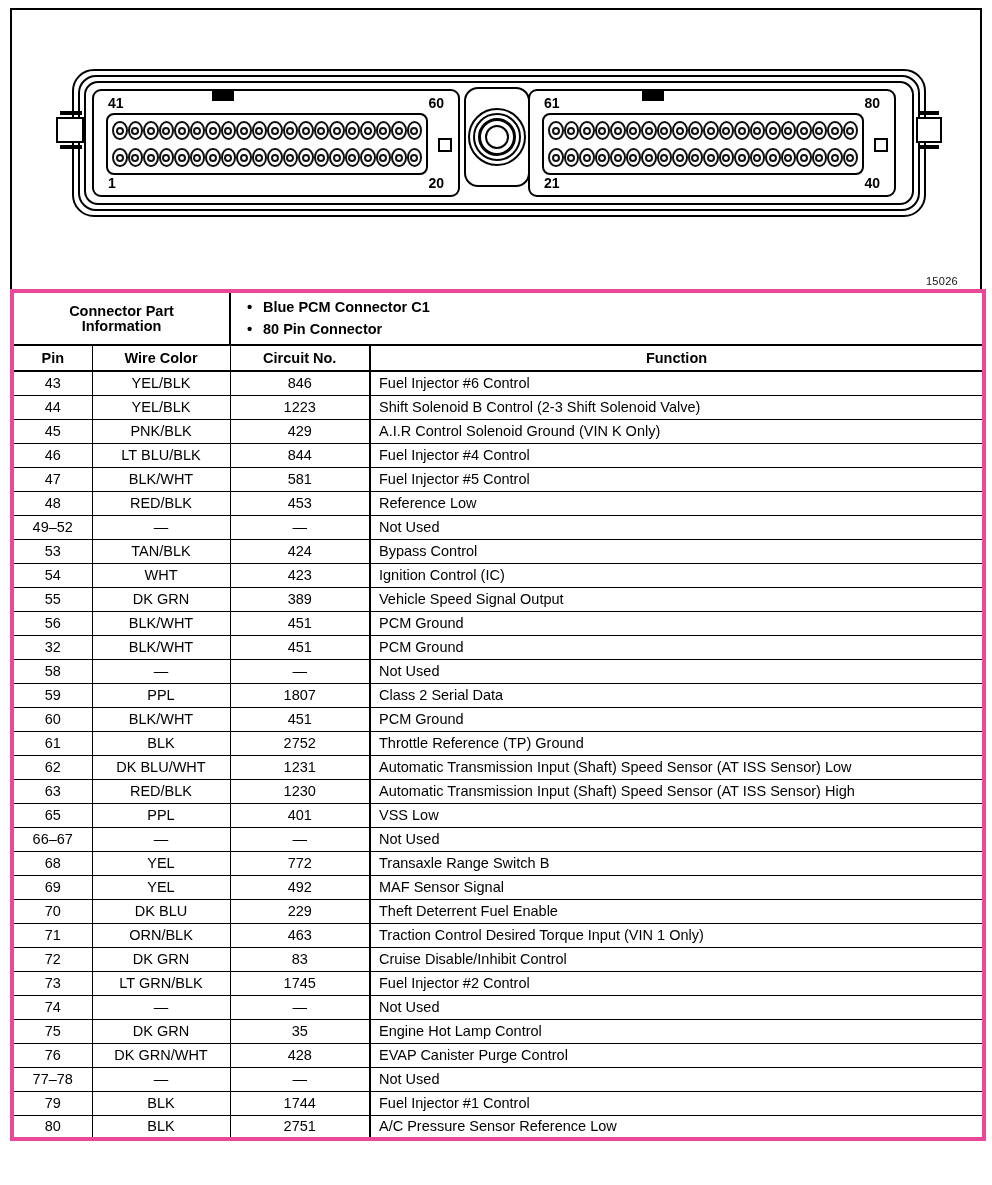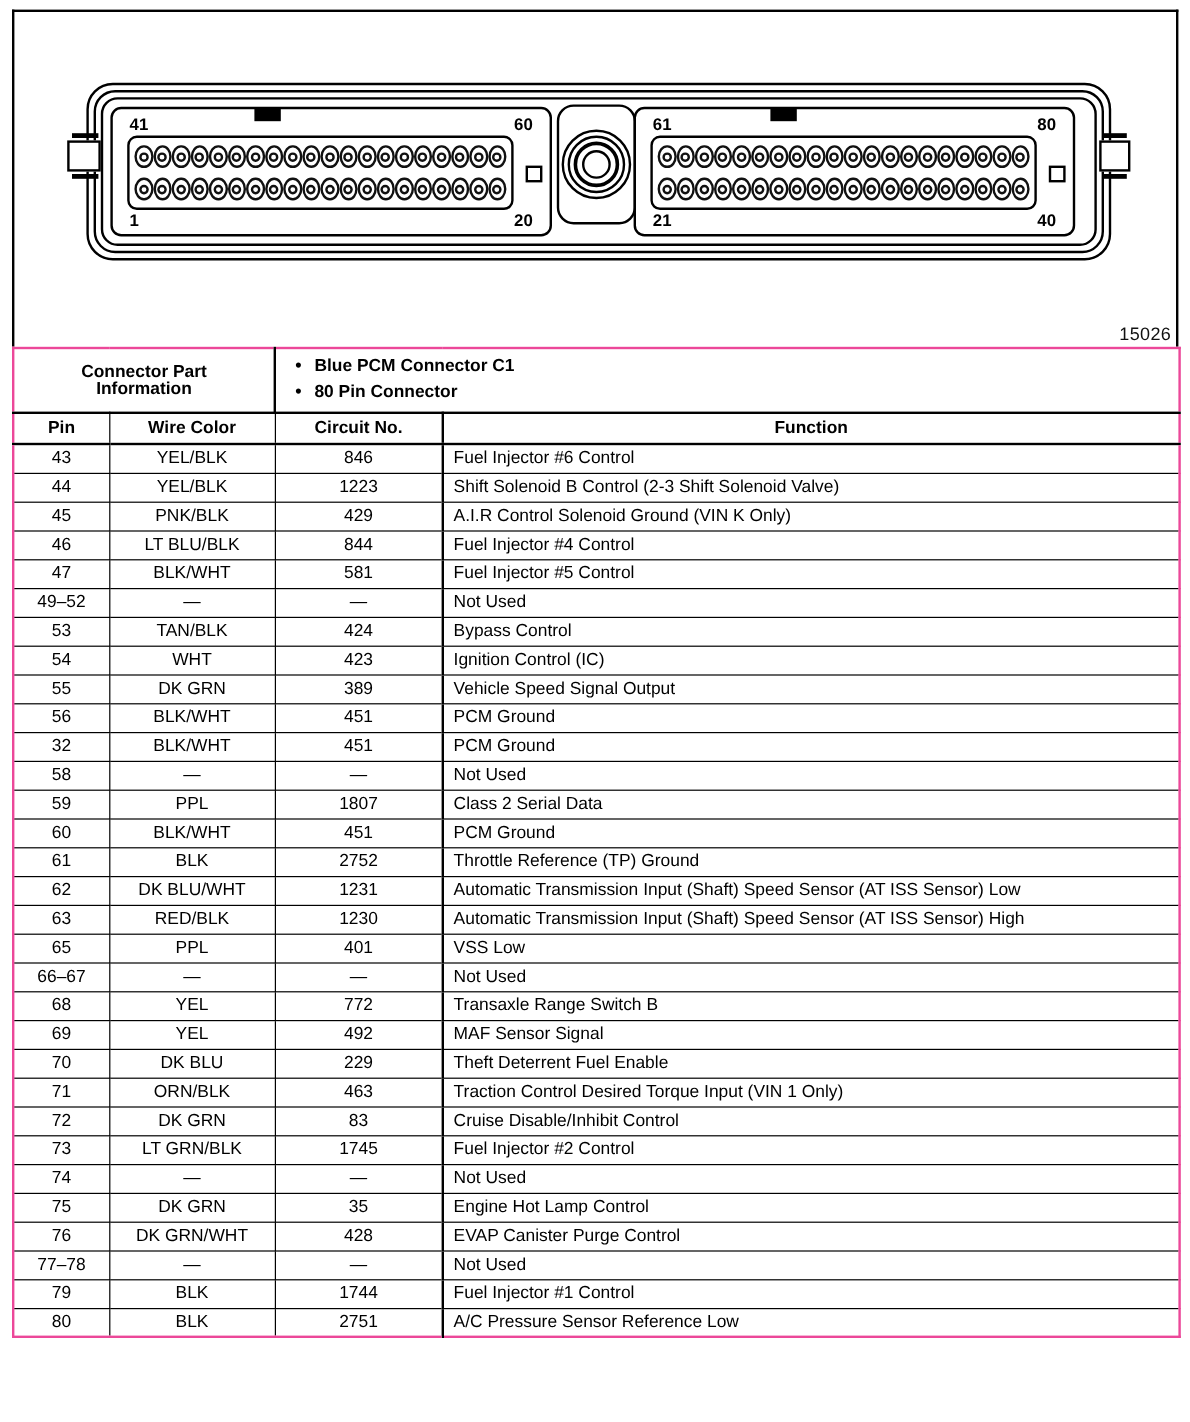--- a/index.html
+++ b/index.html
@@ -30,23 +30,23 @@
     top: 8px;
     width: 972px;
     height: 281px;
     border: 2px solid #000;
     border-bottom: none;
     box-sizing: border-box;
     background: #fff;
   }
   .fig-number {
     position: absolute;
-    right: 4px;
+    right: 22px;
     bottom: 2px;
-    font-size: 15px;
+    font-size: 11px;
     letter-spacing: 0.3px;
     color: #111;
   }
 
   
   .connector-art {
     position: absolute;
     left: 52px;
     top: 55px;
     width: 870px;
@@ -239,21 +239,21 @@
   }
   .pinout-table td, .pinout-table th {
     border: 1px solid #000;
     padding: 0;
     font-size: 14.5px;
     line-height: 1;
     vertical-align: middle;
     box-sizing: border-box;
   }
   .pinout-table {
-    border: 2px solid #ec4899;
+    border: 4px solid #ec4899;
   }
   
   col.c-pin     { width: 80px;  }
   col.c-color   { width: 138px; }
   col.c-circuit { width: 140px; }
   col.c-func    { width: 614px; }
 
   .info-head {
     height: 54px;
     text-align: center;
@@ -499,20 +499,26 @@
           <td class="cell-circuit">844</td>
           <td class="cell-func">Fuel Injector #4 Control</td>
         </tr>
         <tr>
           <td class="cell-pin">47</td>
           <td class="cell-color">BLK/WHT</td>
           <td class="cell-circuit">581</td>
           <td class="cell-func">Fuel Injector #5 Control</td>
         </tr>
         <tr>
+          <td class="cell-pin">48</td>
+          <td class="cell-color">RED/BLK</td>
+          <td class="cell-circuit">453</td>
+          <td class="cell-func">Reference Low</td>
+        </tr>
+        <tr>
           <td class="cell-pin">49–52</td>
           <td class="cell-color">—</td>
           <td class="cell-circuit">—</td>
           <td class="cell-func">Not Used</td>
         </tr>
         <tr>
           <td class="cell-pin">53</td>
           <td class="cell-color">TAN/BLK</td>
           <td class="cell-circuit">424</td>
           <td class="cell-func">Bypass Control</td>

